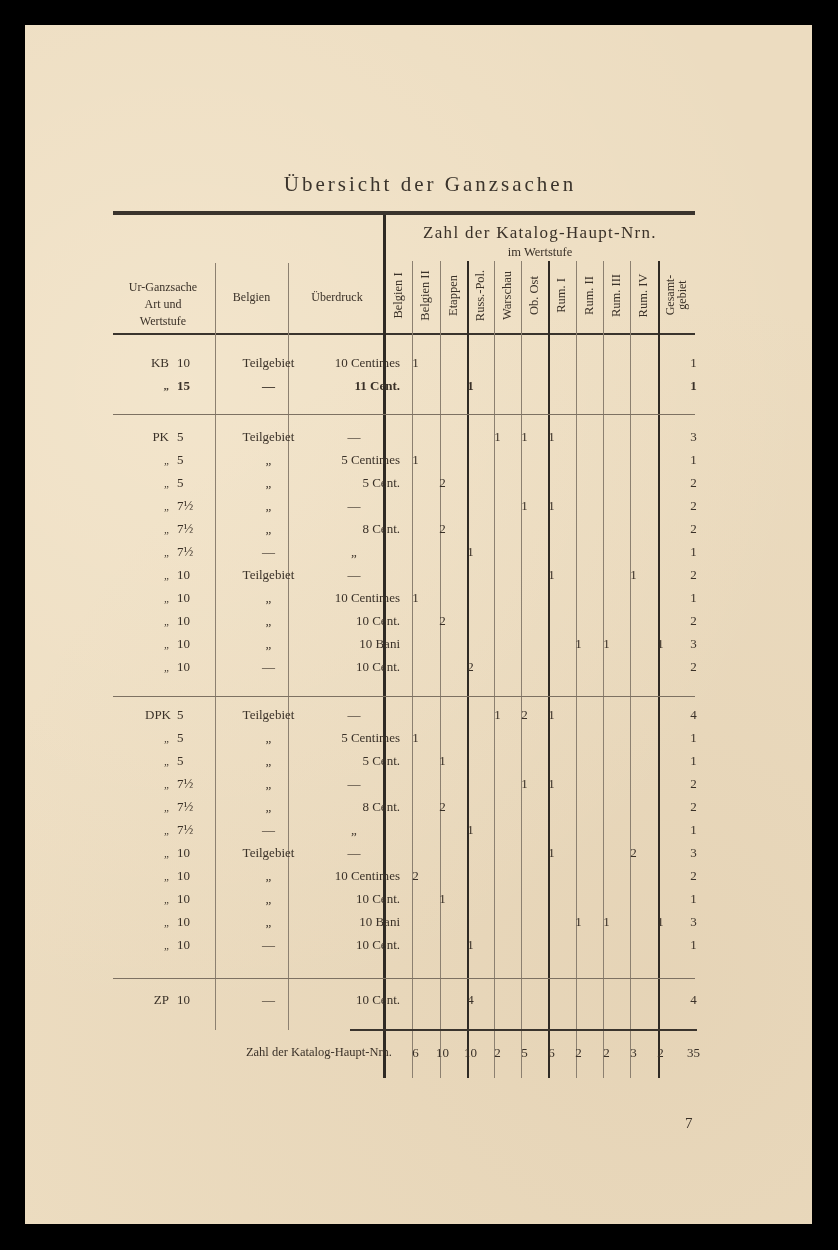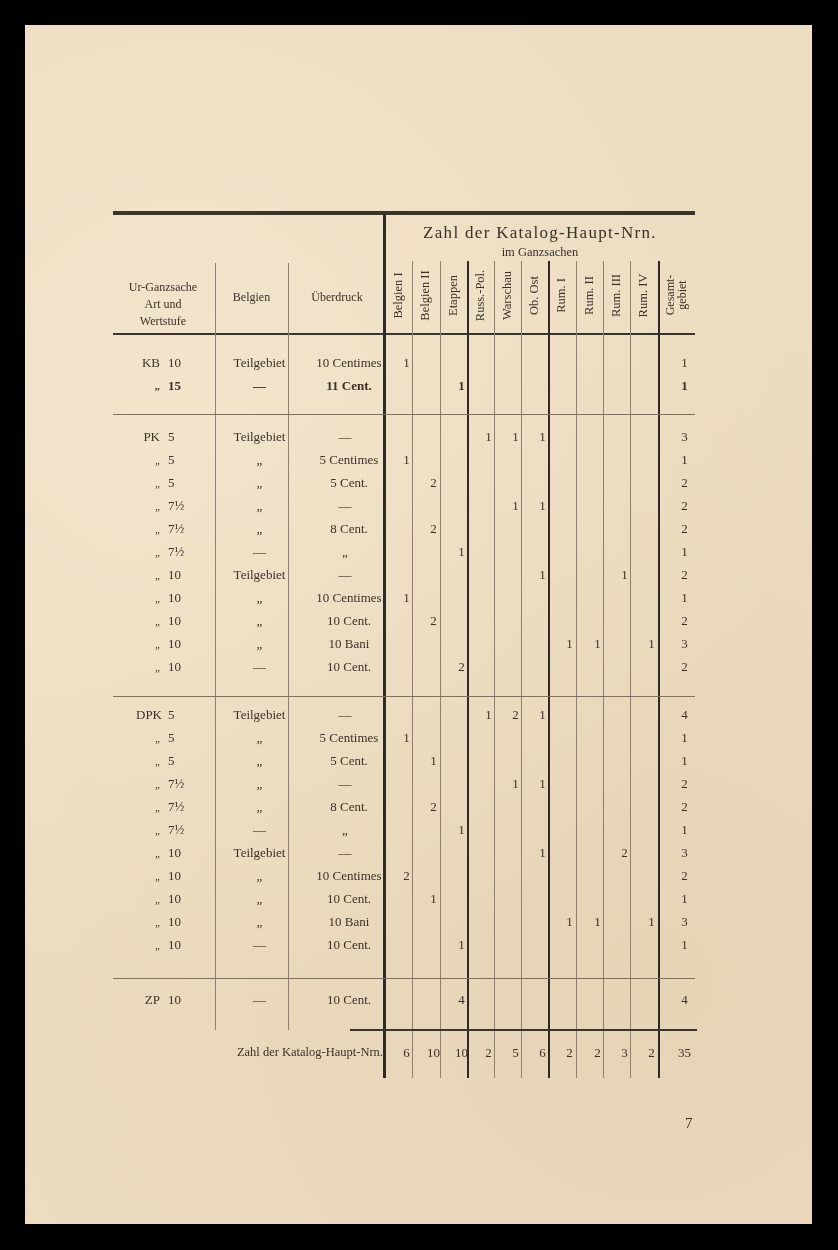--- a/index.html
+++ b/index.html
@@ -15,42 +15,43 @@
   .vl { position:absolute; width:1px; background:#8c8070; }
   .vthick { position:absolute; width:3px; background:#2f2a24; }
   .hl { position:absolute; height:1px; background:#7d7162; }
   .hthick { position:absolute; height:2px; background:#3a342d; }
   .hdr-big { left:360px; top:198px; width:310px; text-align:center; font-size:17px; letter-spacing:1.3px; }
   .hdr-sub { left:360px; top:220px; width:310px; text-align:center; font-size:12.5px; }
   .hdr-left { font-size:12px; text-align:center; line-height:17px; }
   .vcell { position:absolute; top:234px; height:72px; width:27px; display:flex; align-items:center; justify-content:center; }
   .vtext { transform:rotate(-90deg); white-space:nowrap; font-size:12.5px; }
   .vtext2 { transform:rotate(-90deg); white-space:nowrap; font-size:12px; line-height:12px; text-align:center; }
-  .row { position:absolute; height:22px; left:8px; width:787px; font-size:13px; }
+  .row { position:absolute; height:22px; left:17px; width:787px; font-size:13px; }
   .c-art { position:absolute; left:88px; width:100px; text-align:center; }
   .c-art .q { display:inline-block; width:24px; text-align:right; margin-right:8px; font-size:11px; }
   .c-art .v { display:inline-block; width:38px; text-align:left; }
   .c-auf { position:absolute; left:190px; width:73px; text-align:center; }
-  .c-ueb { position:absolute; left:266px; width:92px; text-align:center; padding-left:8px; box-sizing:border-box; }
+  .c-ueb { position:absolute; left:266px; width:92px; text-align:right; padding-left:8px; box-sizing:border-box; }
   .c-ueb.center { text-align:center; padding-left:0; }
   .num { position:absolute; width:27px; text-align:center; }
   .total-label { position:absolute; left:150px; width:200px; text-align:right; font-size:12.5px; }
   .pagenum { left:660px; top:1090px; font-size:15px; }
   .watermark { left:0; top:1168px; width:787px; text-align:center; font-family:"Liberation Sans","DejaVu Sans",sans-serif;
                font-weight:bold; font-size:26px; color:#6f6b66; letter-spacing:0.2px; }
 </style>
 </head>
 <body>
 
 <div class="page">
+  <div class="abs title">Übersicht der Ganzsachen</div>
   <div class="abs rule-top"></div>
 
   <div id="table">
       <div class="abs hdr-big">Zahl der Katalog-Haupt-Nrn.</div>
-      <div class="abs hdr-sub">im Ganzsachen</div>
+      <div class="abs hdr-sub">im Wertstufe</div>
       <div class="abs hdr-left" style="left: 88px; top: 254px; width: 100px;">
         <div>Ur-Ganzsache</div>
         <div>Art und</div>
         <div>Wertstufe</div>
       </div>
       <div class="abs hdr-left" style="left: 190px; top: 264px; width: 73px;">Belgien</div>
       <div class="abs hdr-left" style="left: 266px; top: 264px; width: 92px;">Überdruck</div>
       <div class="vcell" style="left: 360px;">
         <span class="vtext">Belgien I</span>
       </div>

